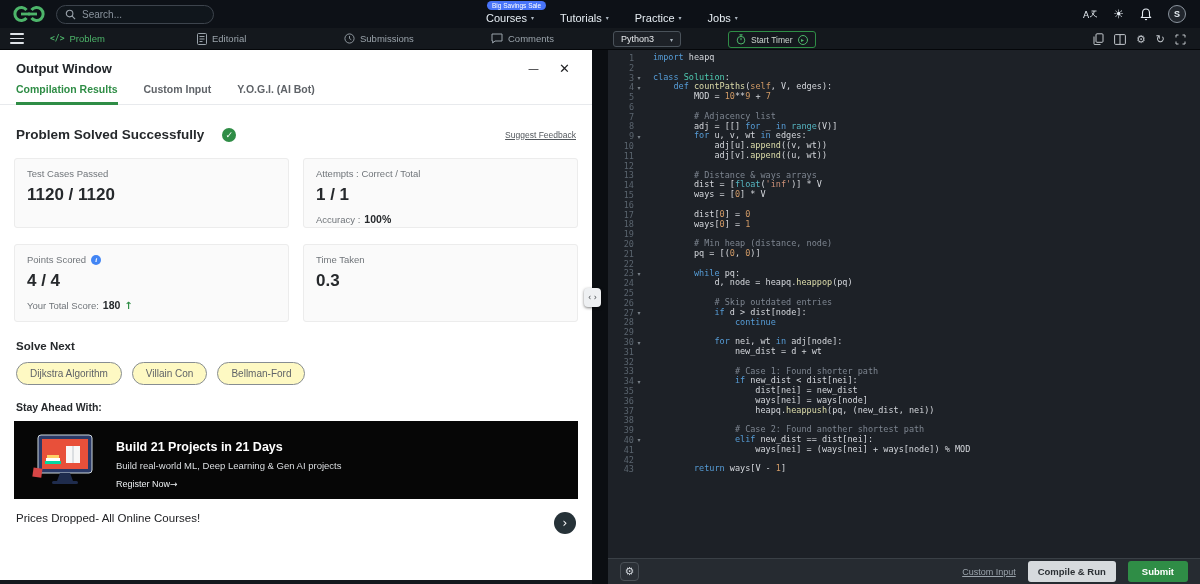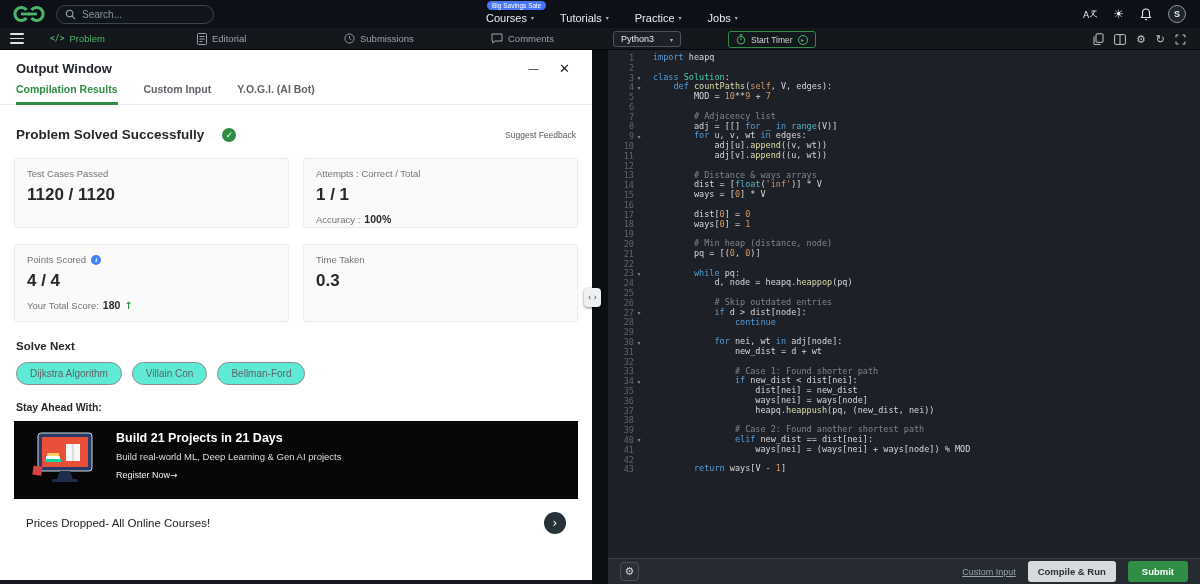--- a/index.html
+++ b/index.html
@@ -50,39 +50,39 @@
   .ow-actions{display:flex;align-items:center;gap:20px;padding-right:6px}
   .ow-min{color:#202124;font-size:11px;cursor:pointer;background:none;border:none}
   .ow-close{color:#202124;font-size:13px;cursor:pointer;background:none;border:none}
   .ow-tabs{display:flex;gap:26px;padding:0 16px;margin-top:7px;border-bottom:1px solid #e8eaed}
   .ow-tab{font-size:10.5px;font-weight:700;color:#5f6368;padding-bottom:7px;cursor:pointer;border-bottom:3px solid transparent;margin-bottom:-1px}
   .ow-tab.active{color:var(--green,#2f8d46);border-bottom-color:var(--green,#2f8d46)}
   .status-row{display:flex;align-items:center;justify-content:space-between;margin:22px 16px 0}
   .status-left{display:flex;align-items:center;gap:18px}
   .status-title{font-size:13.5px;font-weight:700;color:#26292c}
   .check-circle{width:14px;height:14px;border-radius:50%;background:var(--green,#2f8d46);color:#fff;font-size:9px;display:flex;align-items:center;justify-content:center}
-  .feedback-link{font-size:8.5px;color:#52575c;cursor:pointer;background:none;border:none}
+  .feedback-link{font-size:8.5px;color:#52575c;text-decoration:underline;cursor:pointer;background:none;border:none}
   .cards{display:grid;grid-template-columns:1fr 1fr;grid-template-rows:70px 78px;column-gap:14px;row-gap:16px;margin:16px 14px 0}
   .card{background:#fafafa;border:1px solid #ececec;border-radius:3px;padding:9px 12px}
   .card-label{font-size:9.5px;color:#70757a;display:flex;align-items:center;gap:5px}
   .card-value{font-size:17px;font-weight:700;color:#26292c;margin-top:6px}
   .card-sub{margin-top:8px;font-size:9.5px;color:#70757a;display:flex;align-items:center;gap:4px}
   .card-sub b{color:#26292c;font-size:10.5px}
   .up-arrow{color:var(--green,#2f8d46);font-weight:700;font-size:10px}
   .info-icon{width:10px;height:10px;border-radius:50%;background:#4285f4;color:#fff;font-size:7px;font-style:italic;font-weight:700;display:inline-flex;align-items:center;justify-content:center;cursor:pointer;font-family:"Liberation Serif",serif}
   .section-heading{font-size:11.5px;font-weight:700;color:#26292c;margin:18px 16px 8px}
   .chips{display:flex;gap:10px;margin:10px 16px 0}
-  .chip{border:1px solid #878d92;border-radius:14px;padding:5px 13px;font-size:10px;color:#5f6368;cursor:pointer;white-space:nowrap;background:#5eead4}
+  .chip{border:1px solid #878d92;border-radius:14px;padding:5px 13px;font-size:10px;color:#5f6368;cursor:pointer;white-space:nowrap;background:#fef9c3}
   .stay-heading{font-size:10.5px;font-weight:700;color:#26292c;margin:16px 16px 0}
-  .promo{margin:8px 14px 4px;background:#060606;display:flex;align-items:flex-start;gap:18px;padding:10px 18px;height:78px;cursor:pointer}
+  .promo{margin:8px 14px 4px;background:#060606;display:flex;align-items:flex-end;gap:18px;padding:10px 18px;height:78px;cursor:pointer}
   .promo-text{display:flex;flex-direction:column}
   .promo-title{color:#fff;font-size:12.5px;font-weight:700}
   .promo-sub{color:#dcdfe2;font-size:9.5px;margin-top:6px}
   .promo-cta{color:#eceff1;font-size:9px;margin-top:8px;display:flex;align-items:center;gap:0;cursor:pointer}
-  .courses-banner{display:flex;align-items:center;justify-content:space-between;margin:13px 26px 0}
+  .courses-banner{display:flex;justify-content:space-between;margin:13px 16px 0}
   .banner-text{font-size:11.5px;color:#202124}
   .banner-arrow{width:22px;height:22px;border-radius:50%;background:#263238;color:#fff;border:none;font-size:12px;display:flex;align-items:center;justify-content:center;cursor:pointer}
 
   
   .code-area{flex:1;display:flex;overflow:hidden;padding-top:3px;font-family:"DejaVu Sans Mono",monospace}
   .gutter{width:36px;flex:none}
   .gl{display:flex;align-items:center;justify-content:flex-end;height:9.8px}
   .lnum{color:#5a646e;font-size:8.5px}
   .fold{width:10px;text-align:center;font-size:6px;color:#7a828a;cursor:pointer;font-family:"DejaVu Sans",sans-serif}
   .code{flex:1;padding-left:9px;overflow:hidden}

